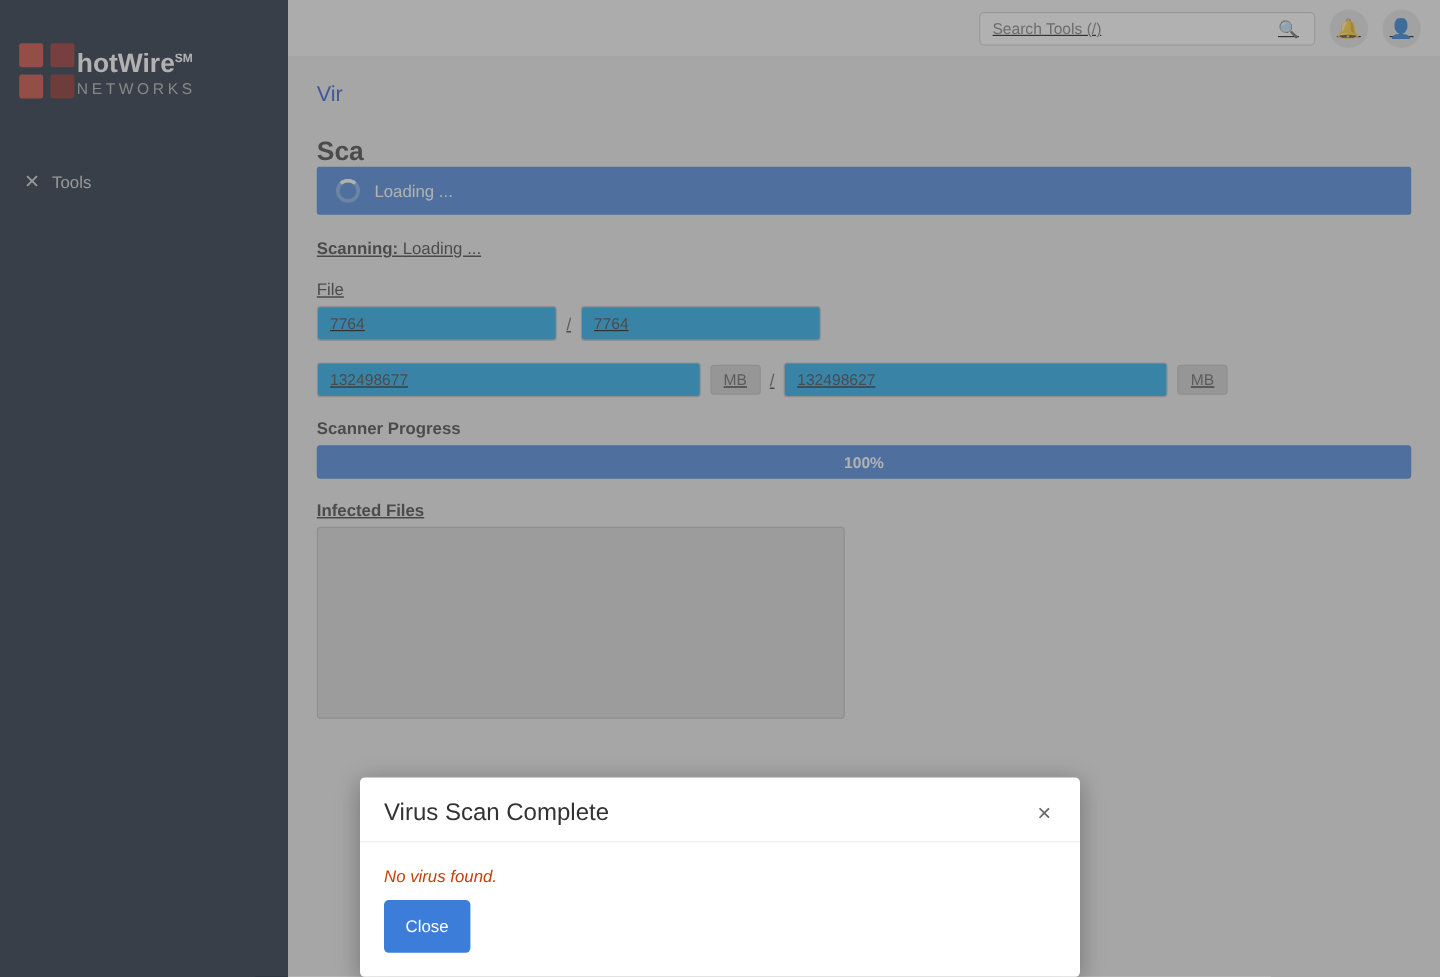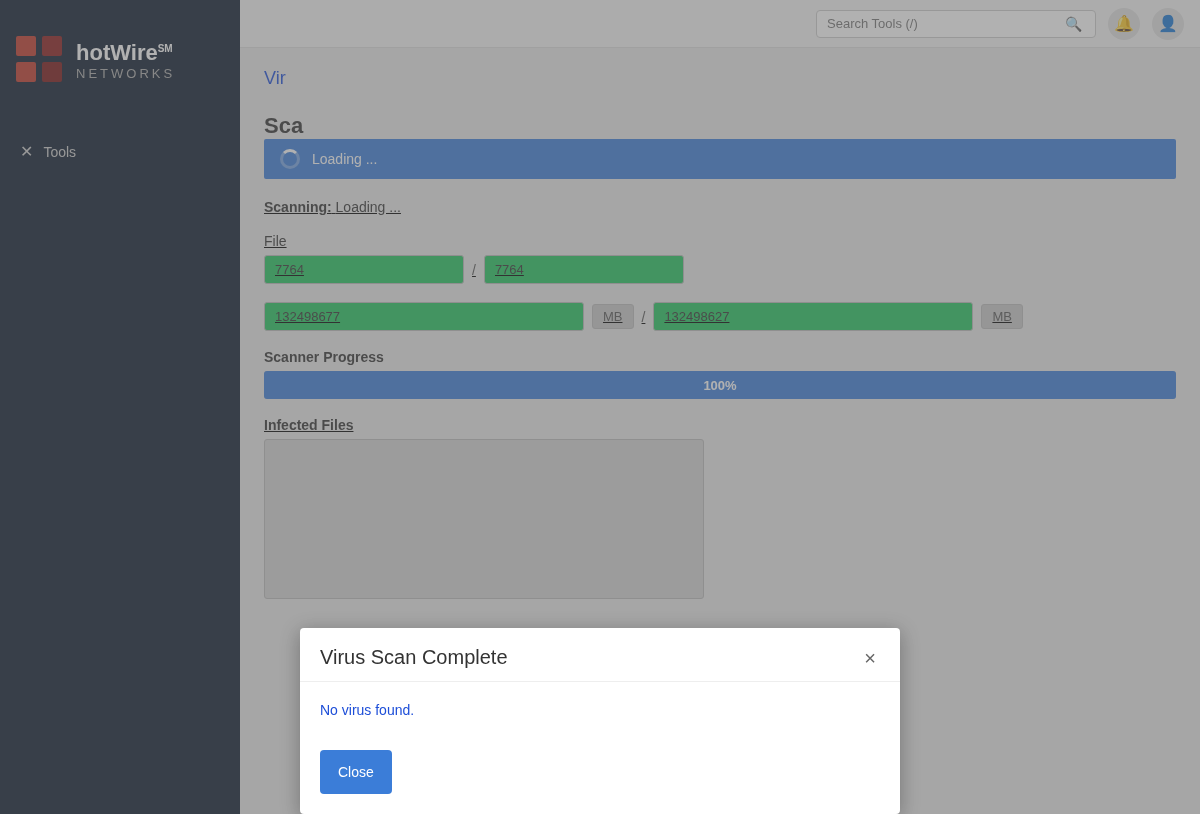--- a/index.html
+++ b/index.html
@@ -18,20 +18,21 @@
       border-bottom: 1px solid #ddd;
       height: 48px;
       display: flex;
       align-items: center;
       justify-content: flex-end;
       padding: 0 16px;
       gap: 12px;
       position: fixed;
       top: 0; left: 240px; right: 0;
       z-index: 10;
+      text-decoration: underline;
     }
     .search-bar {
       display: flex;
       align-items: center;
       border: 1px solid #ccc;
       border-radius: 4px;
       background: #fff;
       overflow: hidden;
       width: 280px;
     }
@@ -69,21 +70,20 @@
       min-height: 814px;
       position: fixed;
       top: 0; left: 0; bottom: 0;
       display: flex;
       flex-direction: column;
     }
     .logo-area {
       padding: 20px 16px;
       display: flex;
       align-items: center;
-      gap: 12px;
       min-height: 120px;
     }
     .logo-icon {
       display: grid;
       grid-template-columns: 1fr 1fr;
       gap: 4px;
       width: 48px; height: 48px;
       flex-shrink: 0;
     }
     .logo-icon .sq {
@@ -167,21 +167,21 @@
       color: #333;
       margin-bottom: 6px;
     }
     .form-label strong { font-weight: bold; }
     .form-row {
       display: flex;
       align-items: center;
       gap: 8px;
     }
     .form-input {
-      background: #22c55e;
+      background: #0ea5e9;
       border: 1px solid #bbb;
       border-radius: 3px;
       padding: 6px 10px;
       font-size: 13px;
       color: #333;
       width: 200px;
     }
     .form-input-wide {
       width: 320px;
     }
@@ -275,22 +275,23 @@
       color: #666;
       cursor: pointer;
       line-height: 1;
       padding: 0 4px;
     }
     .modal-body {
       padding: 20px;
     }
     .modal-message {
       font-size: 14px;
-      color: #1d4ed8;
-      margin-bottom: 32px;
+      color: #c2410c;
+      margin-bottom: 12px;
+      font-style: italic;
     }
     .modal-close-btn {
       background: #3b7dd8;
       color: #fff;
       border: none;
       border-radius: 4px;
       padding: 14px 18px;
       font-size: 14px;
       cursor: pointer;
     }

